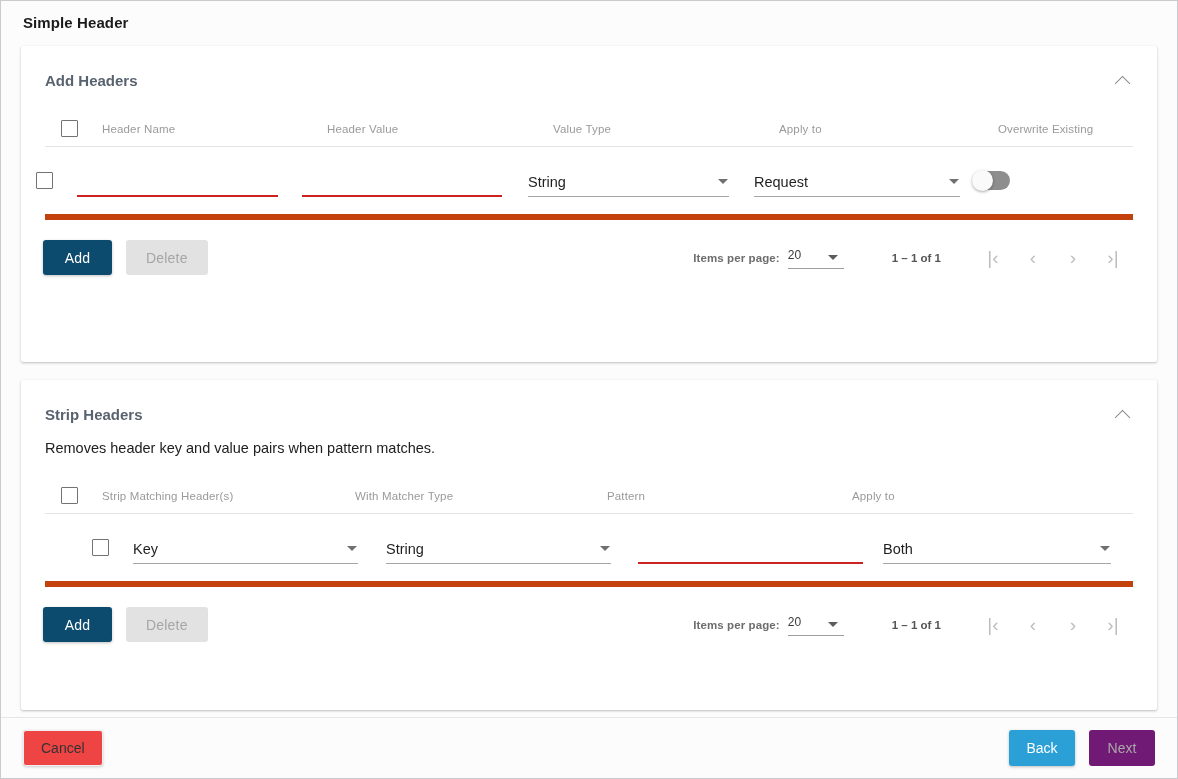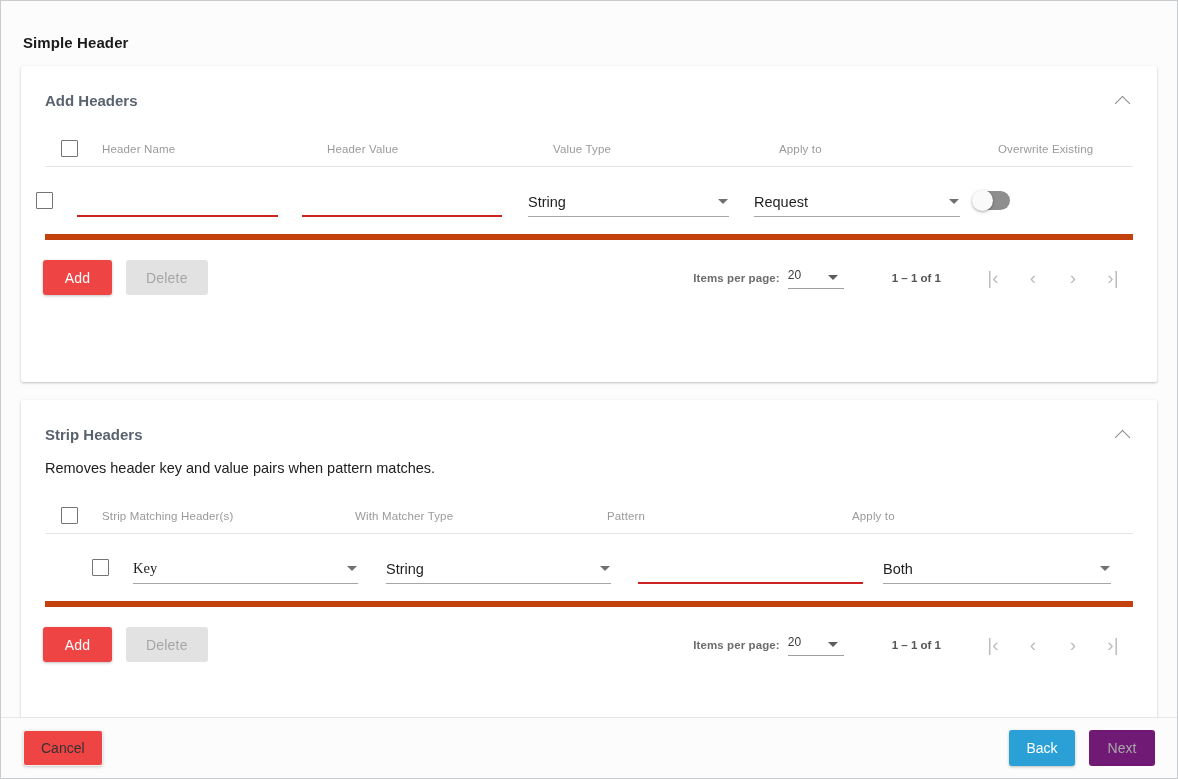--- a/index.html
+++ b/index.html
@@ -14,21 +14,21 @@
     width: 1178px; height: 779px;
     border: 1px solid #c9cccf;
     background: #fcfcfc;
     position: relative;
     overflow: hidden;
   }
   .page-title {
     font-size: 15px;
     font-weight: bold;
     color: #1b1b1b;
-    padding: 33px 0 0 22px;
+    padding: 13px 0 0 22px;
     letter-spacing: .1px;
   }
   .card {
     background: #ffffff;
     margin: 0 20px 0 20px;
     border-radius: 2px;
     box-shadow: 0 1px 3px rgba(0,0,0,.16), 0 1px 2px rgba(0,0,0,.10);
     position: relative;
   }
   #add-headers-card { margin-top: 15px; height: 316px; }
@@ -148,21 +148,21 @@
     font-family: "Liberation Sans", sans-serif;
     font-size: 14px;
     border: none;
     border-radius: 3px;
     cursor: pointer;
     height: 35px;
     padding: 0 20px;
     letter-spacing: .2px;
   }
   .btn-primary {
-    background: #ef4444; color: #ffffff;
+    background: #0c4a6e; color: #ffffff;
     box-shadow: 0 1px 3px rgba(0,0,0,.25);
     min-width: 69px;
   }
   .btn-disabled {
     background: #e2e2e2; color: #a6a6a6;
     cursor: default;
     min-width: 69px;
   }
   .spacer { flex: 1; }
 
@@ -342,21 +342,21 @@
         <div class="cell" style="width:253px;"><span class="hdr-label">Strip Matching Header(s)</span></div>
         <div class="cell" style="width:252px;"><span class="hdr-label">With Matcher Type</span></div>
         <div class="cell" style="width:245px;"><span class="hdr-label">Pattern</span></div>
         <div class="cell" style="width:250px;"><span class="hdr-label">Apply to</span></div>
       </div>
 
       <div class="tbl-body-row">
         <div class="col-check">
           <span class="chk"></span>
         </div>
-        <div class="cell" style="width:253px;padding-right:28px;font-family:Liberation Serif, serif;">
+        <div class="cell" style="width:253px;padding-right:28px;">
           <div class="field">
             <span class="fval">Key</span>
             <span class="caret-down"></span>
             <span class="uline"></span>
           </div>
         </div>
         <div class="cell" style="width:252px;padding-right:27px;">
           <div class="field">
             <span class="fval">String</span>
             <span class="caret-down"></span>

